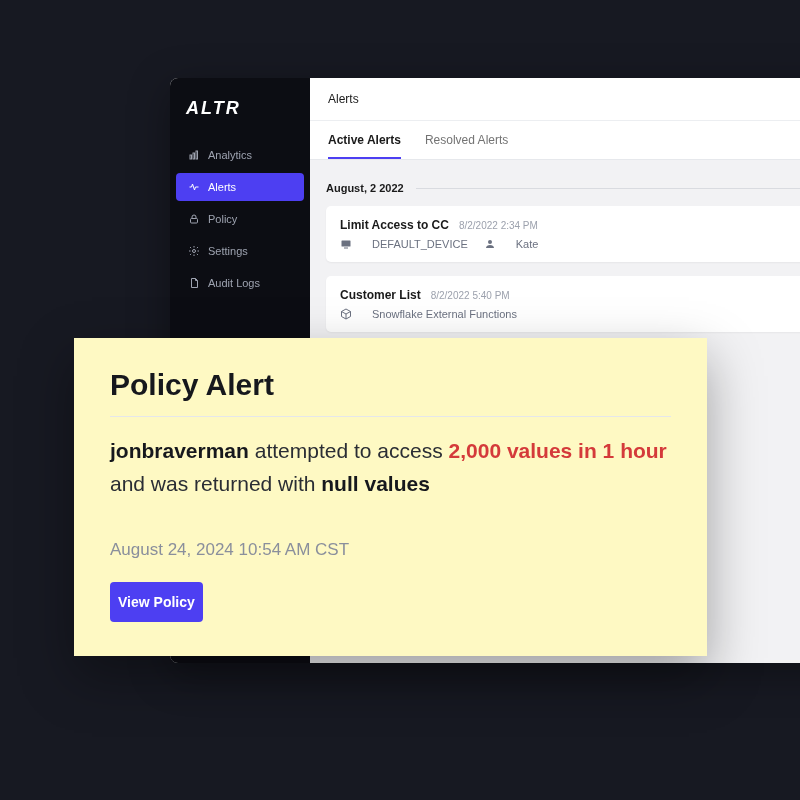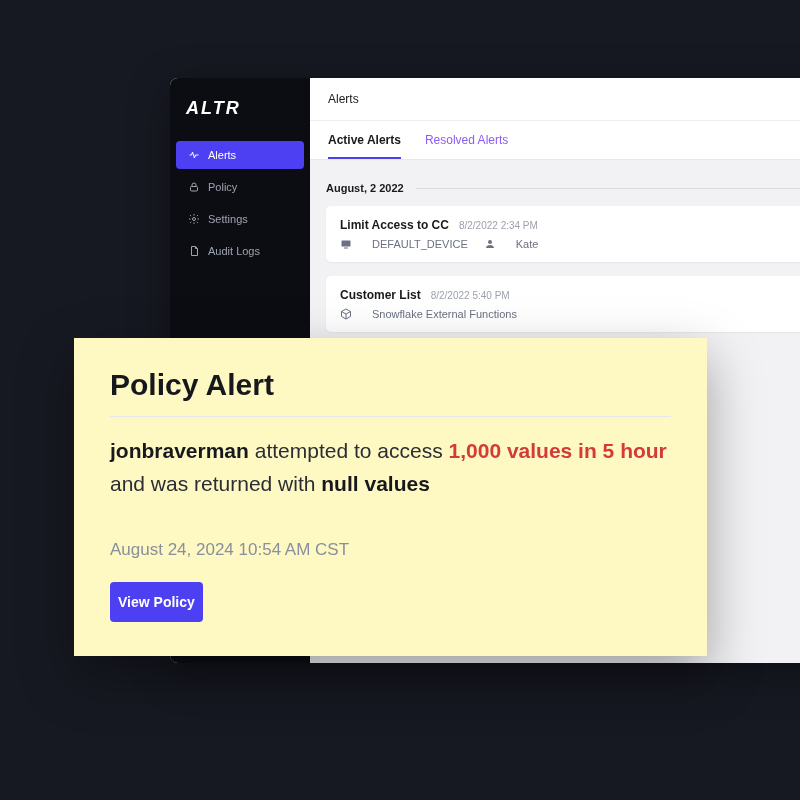--- a/index.html
+++ b/index.html
@@ -77,21 +77,21 @@
   .tabs {
     background: #fff;
     display: flex;
     gap: 24px;
     padding: 0 18px;
     border-bottom: 1px solid #e6e8ec;
   }
   .tab {
     font-size: 12px;
     padding: 12px 0 10px 0;
-    color: #8b5cf6;
+    color: #737373;
     cursor: pointer;
     border-bottom: 2px solid transparent;
   }
   .tab.active {
     color: #1a1a1a;
     font-weight: 700;
     border-bottom-color: #4d3ff2;
   }
 
   .list-area { padding: 16px 16px; }
@@ -156,20 +156,30 @@
   }
 </style>
 </head>
 <body>
 
 <div class="app-window">
 
   <aside class="sidebar">
     <div class="logo">ALTR</div>
 
+    <div class="nav-item">
+      <span class="nav-icon">
+        <svg viewBox="0 0 24 24" fill="none" stroke="currentColor" stroke-width="2">
+            <rect x="4" y="12" width="3" height="8"></rect>
+            <rect x="10" y="8" width="3" height="12"></rect>
+            <rect x="16" y="4" width="3" height="16"></rect>
+          </svg>
+      </span>
+      <span>Analytics</span>
+    </div>
 
     <div class="nav-item active">
       <span class="nav-icon">
         <svg viewBox="0 0 24 24" fill="none" stroke="currentColor" stroke-width="2">
             <path d="M3 12h4l2-6 4 12 2-6h6"></path>
           </svg>
       </span>
       <span>Alerts</span>
     </div>
 
@@ -266,19 +276,19 @@
     </div>
   </main>
 </div>
 
 <div class="alert-panel">
   <div class="alert-title">Policy Alert</div>
   <div class="alert-divider"></div>
   <div class="alert-body">
     <span class="user">jonbraverman</span>
     <span>attempted to access</span>
-    <span class="highlight">1,000 values in 5 hour</span>
+    <span class="highlight">2,000 values in 1 hour</span>
     <span>and was returned with</span>
     <span class="bold2">null values</span>
   </div>
   <div class="alert-ts">August 24, 2024 10:54 AM CST</div>
   <button class="view-btn">View Policy</button>
 </div>
 
 </body></html>

